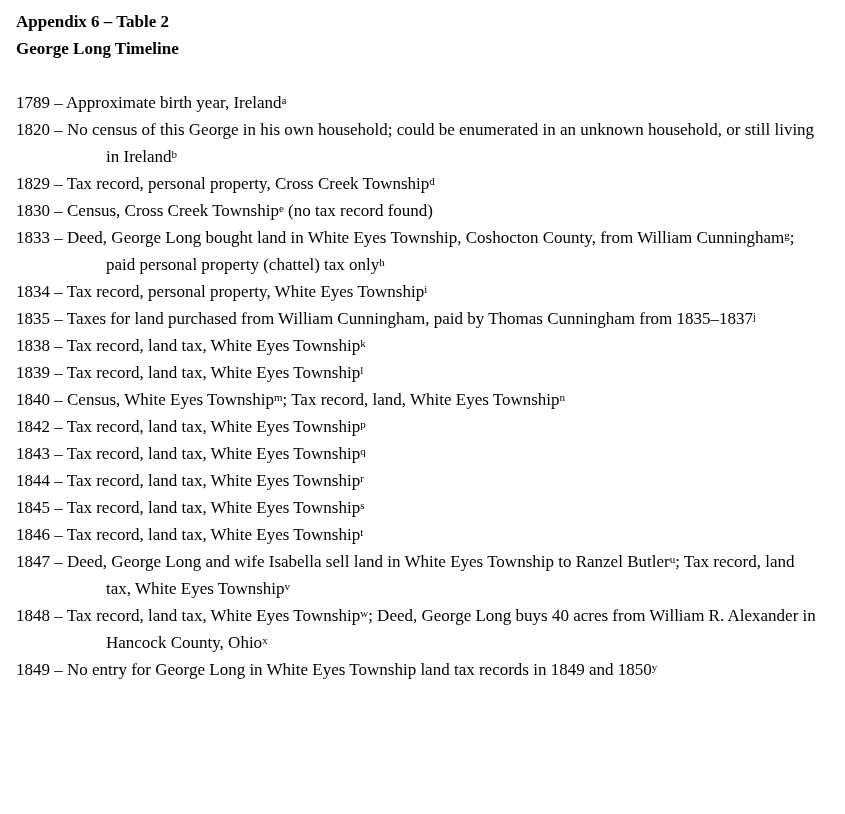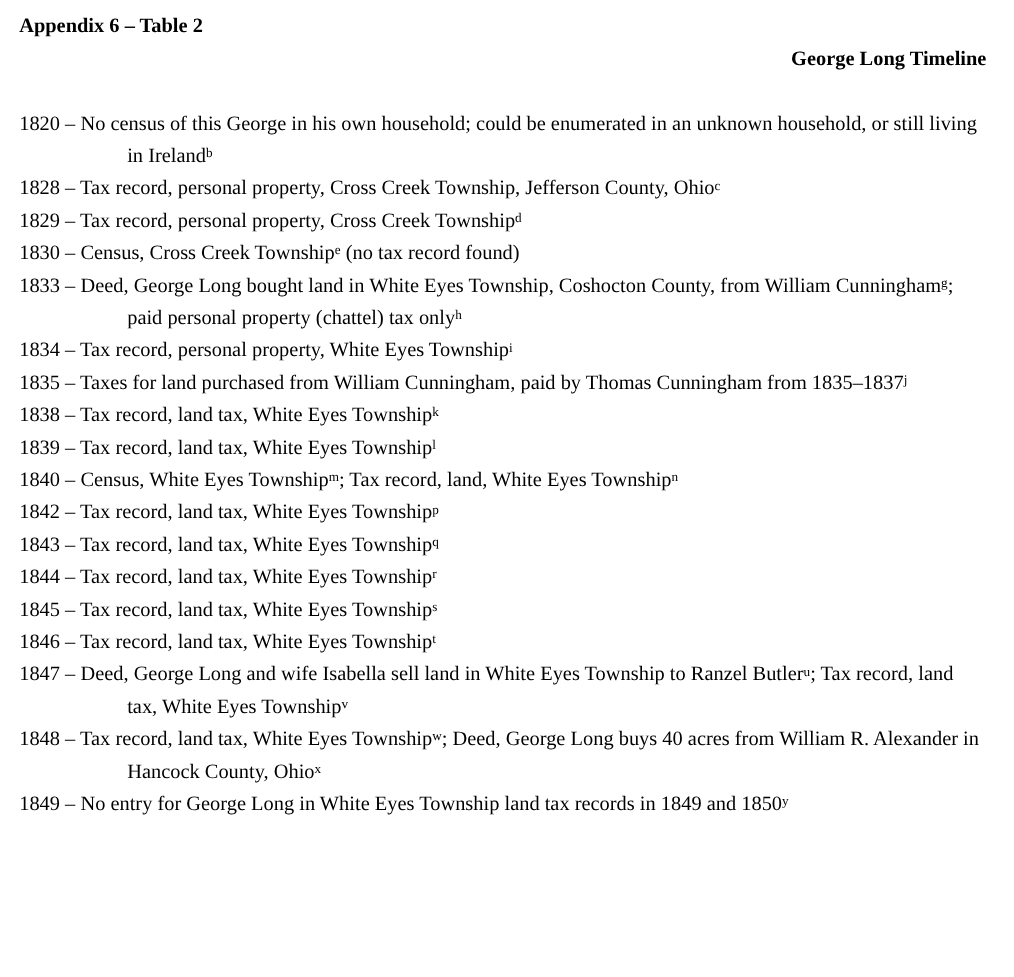--- a/index.html
+++ b/index.html
@@ -18,21 +18,21 @@
     line-height: 27px;
     box-sizing: border-box;
     padding: 8px 23px 0 16px;
     overflow: hidden;
   }
   .appendix-heading {
     font-weight: bold;
   }
   .doc-title {
     font-weight: bold;
-    text-align: right;
+    text-align: left;
     margin-bottom: 27px; 
   }
   .timeline {
     
   }
   .entry {
     padding-left: 90px;   
     text-indent: -90px;   
   }
   .entry sup {
@@ -43,22 +43,22 @@
     vertical-align: baseline;
   }
 </style>
 </head>
 <body>
 
 <div class="page">
   <div class="appendix-heading">Appendix 6 – Table 2</div>
   <div class="doc-title">George Long Timeline</div>
   <div class="timeline" id="timeline">
+      <div class="entry">1789 – Approximate birth year, Ireland<sup>a</sup></div>
       <div class="entry">1820 – No census of this George in his own household; could be enumerated in an unknown household, or still living in Ireland<sup>b</sup></div>
-      <div class="entry">1828 – Tax record, personal property, Cross Creek Township, Jefferson County, Ohio<sup>c</sup></div>
       <div class="entry">1829 – Tax record, personal property, Cross Creek Township<sup>d</sup></div>
       <div class="entry">1830 – Census, Cross Creek Township<sup>e</sup> (no tax record found)</div>
       <div class="entry">1833 – Deed, George Long bought land in White Eyes Township, Coshocton County, from William Cunningham<sup>g</sup>; paid personal property (chattel) tax only<sup>h</sup></div>
       <div class="entry">1834 – Tax record, personal property, White Eyes Township<sup>i</sup></div>
       <div class="entry">1835 – Taxes for land purchased from William Cunningham, paid by Thomas Cunningham from 1835–1837<sup>j</sup></div>
       <div class="entry">1838 – Tax record, land tax, White Eyes Township<sup>k</sup></div>
       <div class="entry">1839 – Tax record, land tax, White Eyes Township<sup>l</sup></div>
       <div class="entry">1840 – Census, White Eyes Township<sup>m</sup>; Tax record, land, White Eyes Township<sup>n</sup></div>
       <div class="entry">1842 – Tax record, land tax, White Eyes Township<sup>p</sup></div>
       <div class="entry">1843 – Tax record, land tax, White Eyes Township<sup>q</sup></div>

